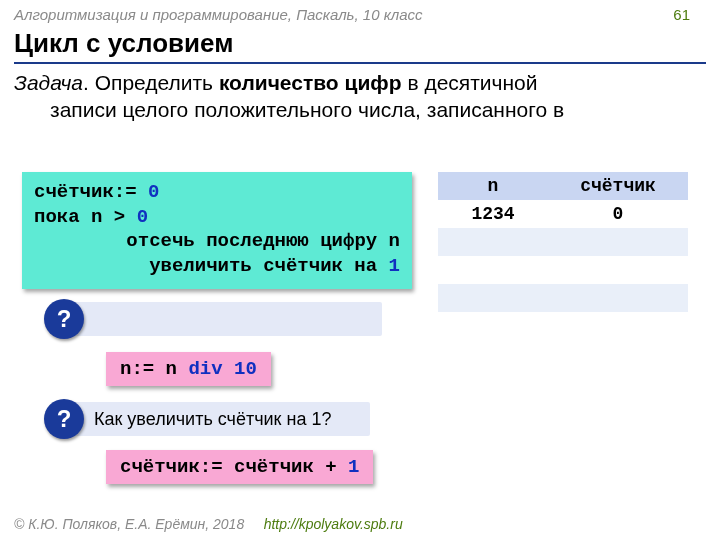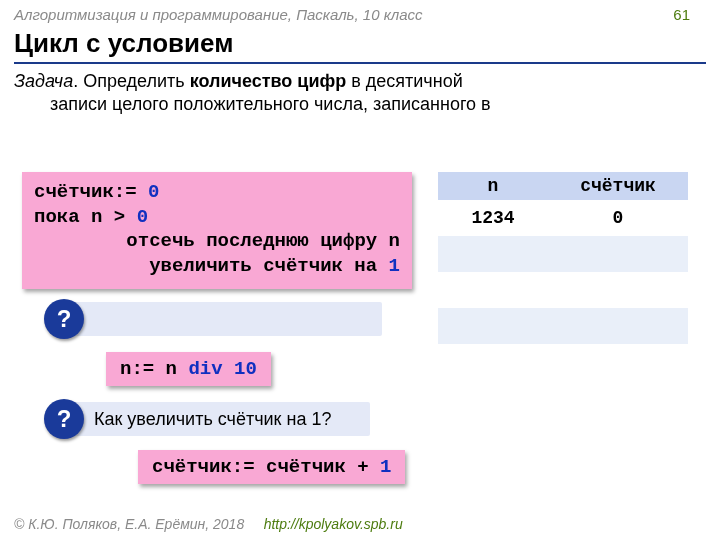--- a/index.html
+++ b/index.html
@@ -21,48 +21,48 @@
   .title {
     position: absolute; top: 28px; left: 14px;
     font-size: 26px; font-weight: bold; color: #000;
   }
   .title-underline {
     position: absolute; top: 62px; left: 14px; right: 14px;
     height: 2px; background: #1a3a8a;
   }
   .task {
     position: absolute; top: 70px; left: 14px; right: 14px;
-    font-size: 18px; line-height: 1.28; color: #000;
+    font-size: 21px; line-height: 1.28; color: #000;
   }
   .task .lead { font-style: italic; }
   .task .bold { font-weight: bold; }
   .task .mono { font-family: "Courier New", monospace; font-weight: bold; }
   .task-line2 { padding-left: 36px; }
   .code-box {
     position: absolute; left: 22px; top: 172px;
     width: 390px;
-    background: #f9a8d4;
+    background: #5eead4;
     padding: 8px 12px 10px;
     font-family: "Courier New", monospace;
     font-weight: bold; font-size: 19px; line-height: 1.3;
     box-shadow: 2px 3px 4px rgba(0,0,0,0.35);
     color: #000;
   }
   .code-box .blue { color: #1030c0; }
   .code-box .ind { padding-left: 26px; display: block; text-align: right; }
   .table {
     position: absolute; left: 438px; top: 172px; width: 250px;
     font-family: "Courier New", monospace; font-weight: bold;
     font-size: 18px; text-align: center;
   }
   .table .hdr {
     display: flex; background: #c9d6f2; height: 28px; align-items: center;
   }
   .table .row {
-    display: flex; height: 36px; align-items: center;
+    display: flex; height: 28px; align-items: center;
   }
   .table .row.alt { background: #e9eff9; }
   .table .c1 { width: 44%; }
   .table .c2 { width: 56%; }
   .q-line {
     position: absolute; left: 68px;
     background: #e4e9f7; height: 34px;
     display: flex; align-items: center;
     padding: 0 14px 0 26px;
     font-size: 18px; color: #000;
@@ -81,21 +81,21 @@
   .snippet {
     position: absolute;
     background: #f9a8d4;
     font-family: "Courier New", monospace; font-weight: bold;
     font-size: 19px; padding: 6px 14px;
     box-shadow: 2px 3px 4px rgba(0,0,0,0.35);
   }
   .snippet .kw { color: #1030c0; }
   .snippet .num { color: #1030c0; }
   .s1 { top: 352px; left: 106px; }
-  .s2 { top: 450px; left: 106px; margin-left: 32px; }
+  .s2 { top: 450px; left: 106px; }
   .footer {
     position: absolute; bottom: 8px; left: 14px;
     font-style: italic; color: #8a8a8a; font-size: 14px;
   }
   .footer a { color: #4d7c0f; font-style: italic; text-decoration: none; }
 </style>
 </head>
 <body>
 
 <div class="header-gray">Алгоритмизация и программирование, Паскаль, 10 класс</div>

